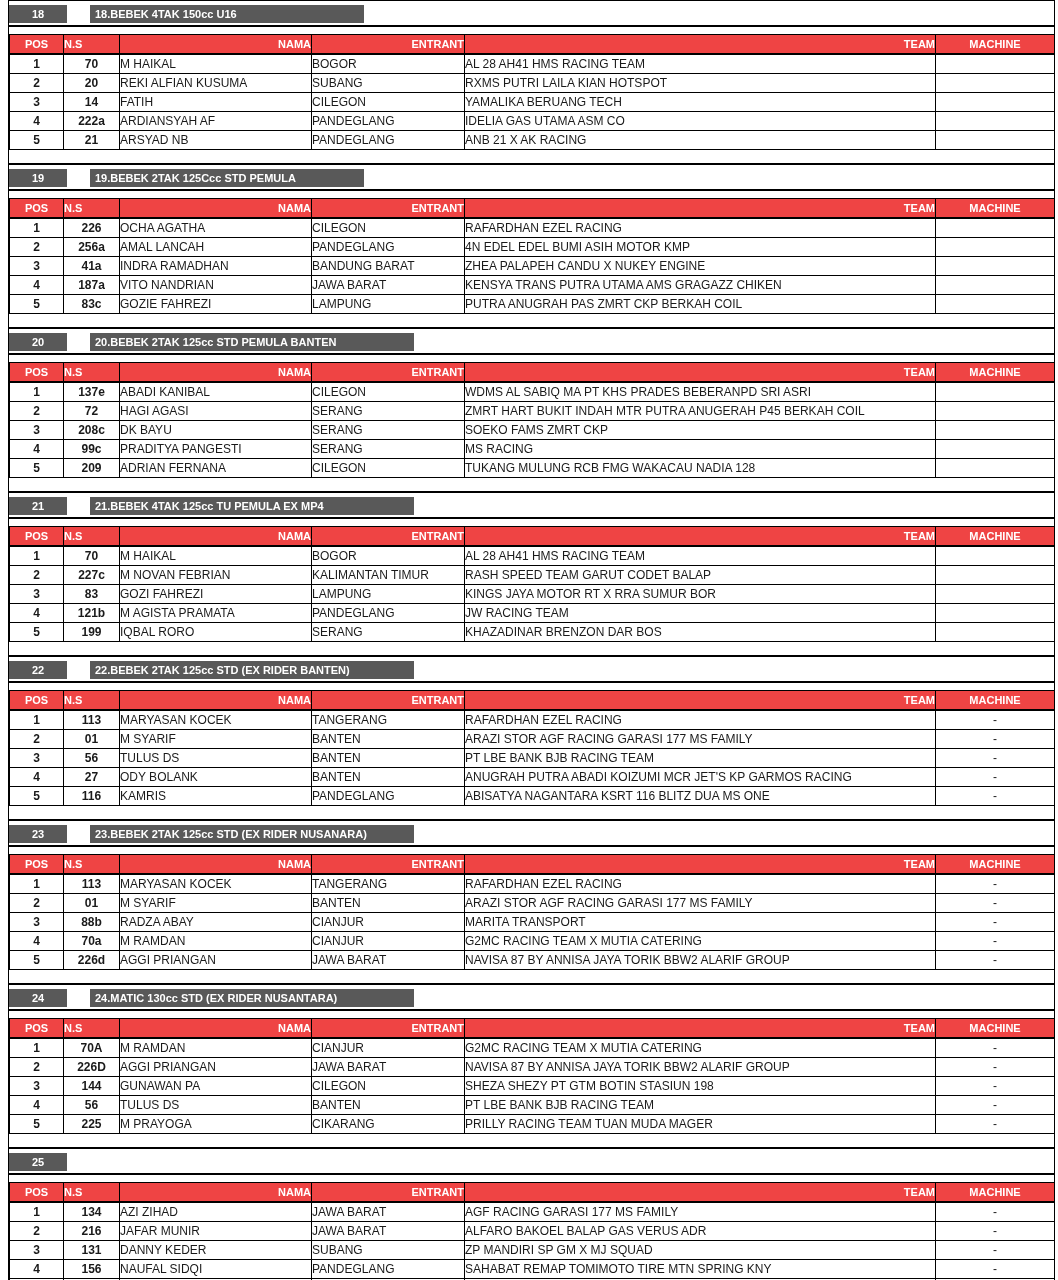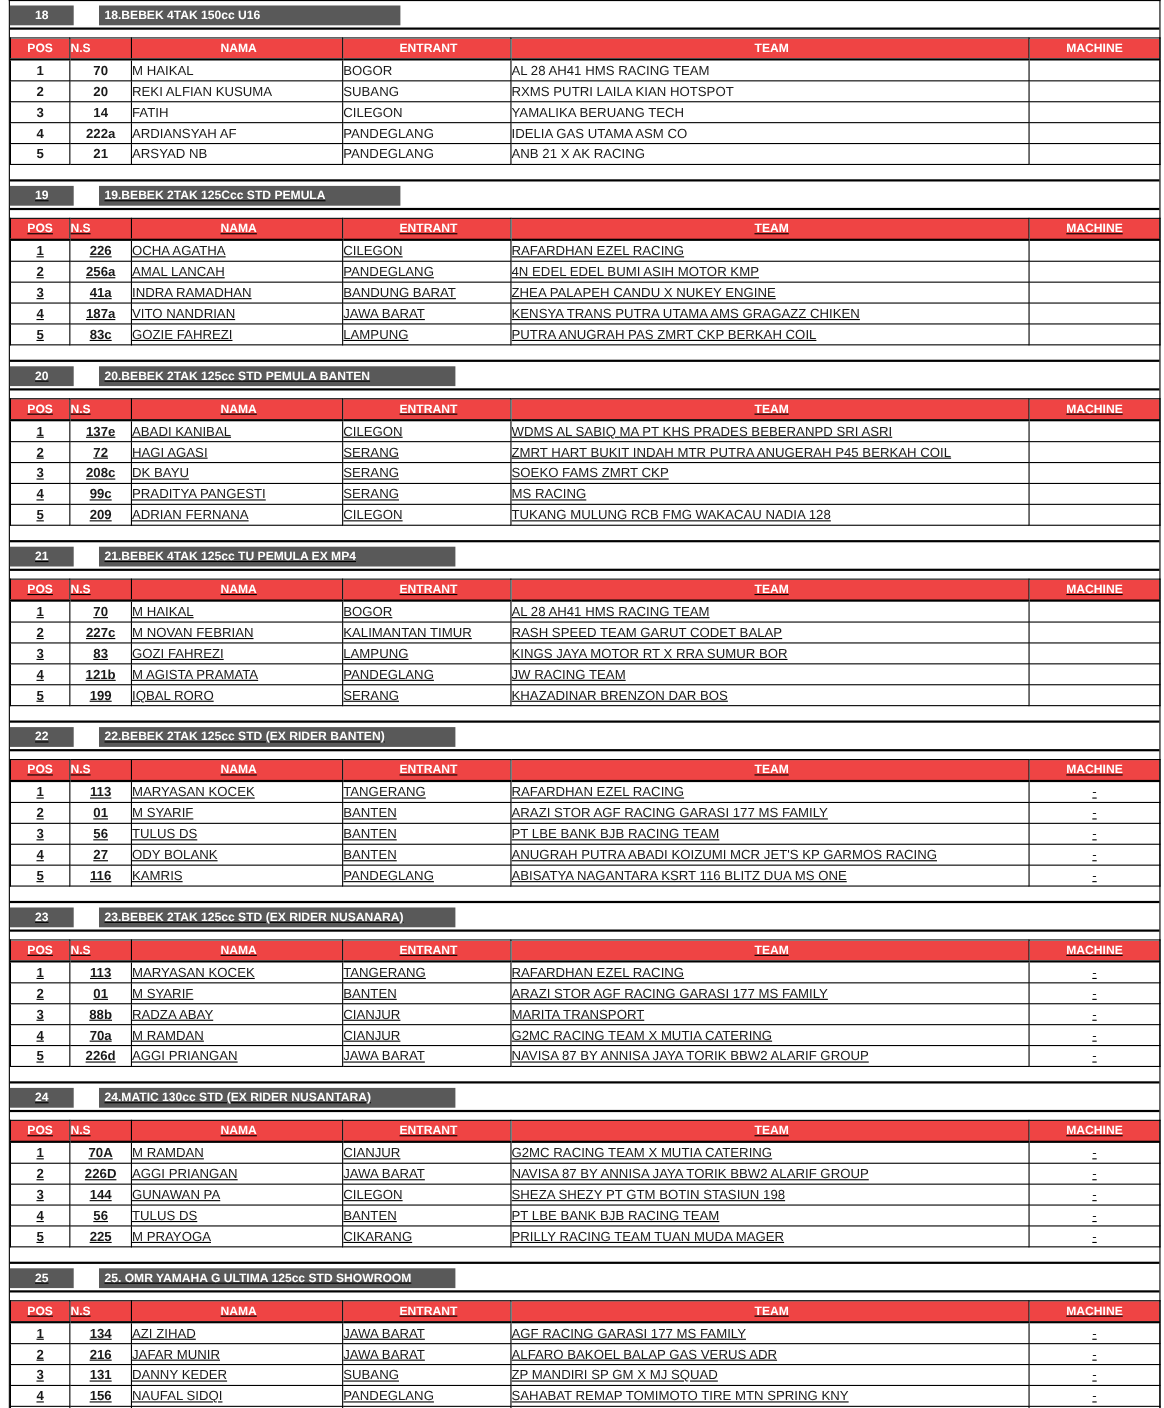--- a/index.html
+++ b/index.html
@@ -14,21 +14,21 @@
   .doc {
     margin-left: 8px;
     width: 1045px;
     border-left: 1px solid #000;
     border-right: 1px solid #000;
     border-top: 1px solid #000;
     min-height: 1279px;
     box-sizing: content-box;
   }
   .sec { padding-top: 2px; }
-  .sec + .sec { margin-top: 13px; border-top: 2px solid #000; text-decoration: underline; }
+  .sec + .sec { margin-top: 13px; border-top: 2px solid #000; }
   .sec-bar {
     display: flex;
     gap: 23px;
     height: 18px;
     margin: 2px 0 0 0;
     padding-bottom: 2px;
     border-bottom: 2px solid #000;
   }
   .bar-num {
     width: 58px;
@@ -78,21 +78,21 @@
     height: 18px;
     border: 1px solid #000;
     padding: 0;
     font-size: 12px;
     color: #1a1a1a;
     white-space: nowrap;
     overflow: hidden;
     line-height: 18px;
   }
   .a-c { text-align: center; }
-  .a-l { text-align: center; padding-left: 3px !important; }
+  .a-l { text-align: right; padding-left: 3px !important; }
   .a-r { text-align: left; padding-right: 7px !important; }
   td.pos, td.ns {
     text-align: center;
     font-weight: bold;
     font-size: 13px;
     color: #000;
   }
   td.txt { text-align: left; padding-left: 3px; }
   td.machine { text-align: center; }
 </style>
@@ -573,21 +573,20 @@
               <td class="txt">CIKARANG</td>
               <td class="txt">PRILLY RACING TEAM TUAN MUDA MAGER</td>
               <td class="machine">-</td>
             </tr>
           </tbody>
         </table>
       </section>
       <section class="sec">
         <div class="sec-bar">
           <div class="bar-num">25</div>
-          <div class="bar-title long">25. OMR YAMAHA G ULTIMA 125cc STD SHOWROOM</div>
         </div>
         <table class="results">
           <colgroup>
             <col class="w-pos">
             <col class="w-ns">
             <col class="w-nama">
             <col class="w-entrant">
             <col class="w-team">
             <col class="w-machine">
           </colgroup>

